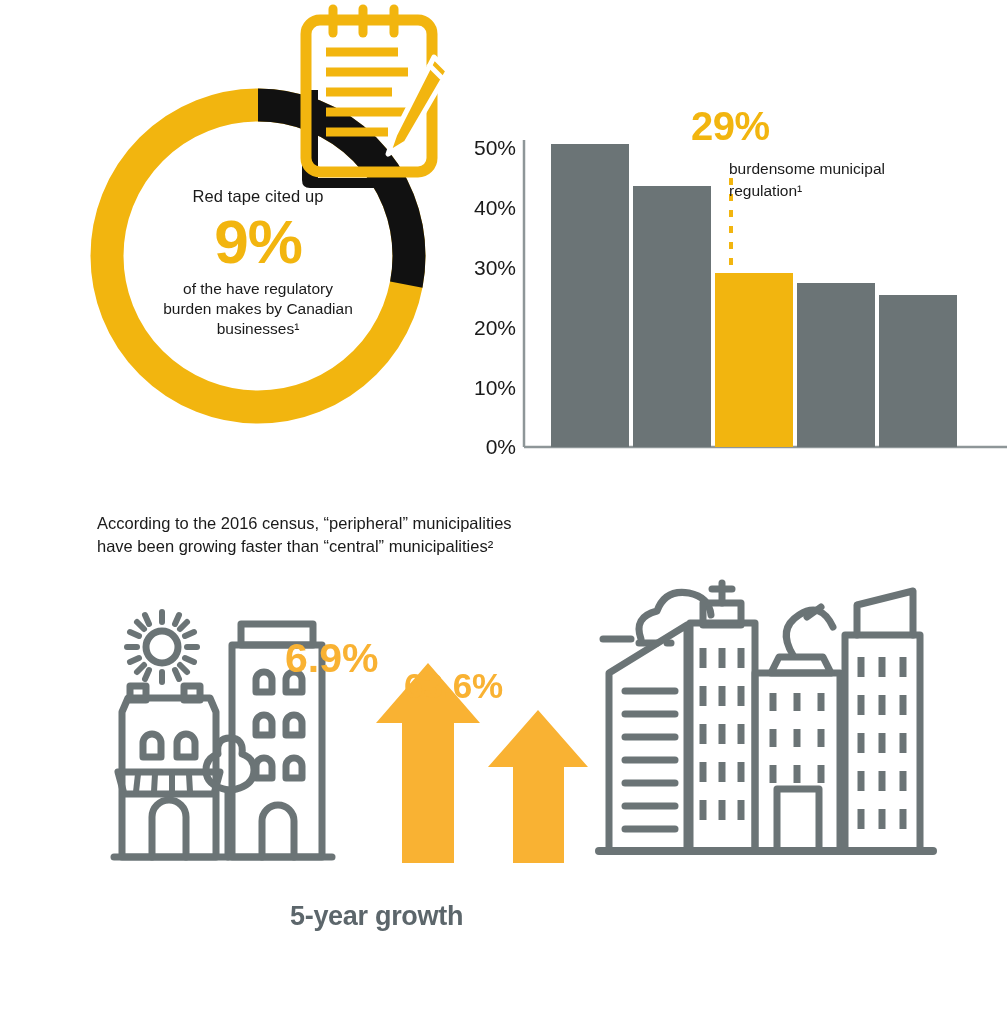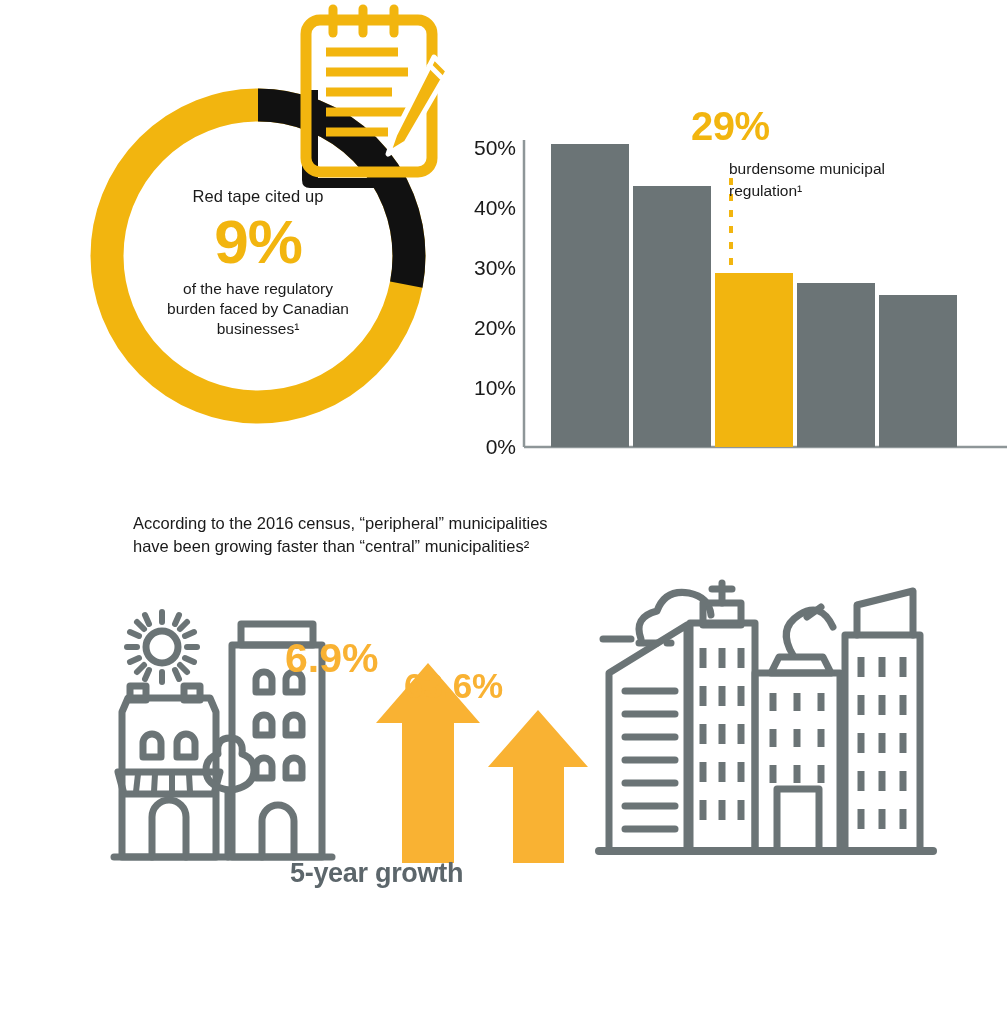--- a/index.html
+++ b/index.html
@@ -110,21 +110,20 @@
 
   
   #census-note {
     position: absolute;
     left: 97px;
     top: 512px;
     width: 520px;
     font-size: 16.5px;
     color: #1a1a1a;
     line-height: 1.38;
-    margin-left: 36px;
   }
 
   
   #growth-section {
     position: absolute;
     left: 95px;
     top: 570px;
     width: 860px;
     height: 340px;
   }
@@ -137,21 +136,21 @@
     font-weight: bold;
     color: #F9B233;
     line-height: 1;
   }
   #pct-69 { left: 285px; top: 638px; font-size: 41px; }
   #pct-58 { left: 404px; top: 668px; font-size: 35px; }
 
   #growth-caption {
     position: absolute;
     left: 290px;
-    top: 858px;
+    top: 901px;
     font-size: 27px;
     font-weight: bold;
     color: #5C666B;
     letter-spacing: -.3px;
   }
 </style>
 </head>
 <body>
 
 <div class="stage">
@@ -162,21 +161,21 @@
       <circle cx="170" cy="170" r="151" fill="none" stroke="#F2B50F" stroke-width="33"></circle>
 
       <circle cx="170" cy="170" r="151" fill="none" stroke="#111111" stroke-width="33" stroke-dasharray="265.8 683.1" transform="rotate(-90 170 170)"></circle>
     </svg>
 
     <div id="donut-center-text">
       <div class="donut-lead">Red tape cited up</div>
       <div class="donut-big">9%</div>
       <div class="donut-sub">
         <div>of the have regulatory</div>
-        <div>burden faced by Canadian</div>
+        <div>burden makes by Canadian</div>
         <div>businesses¹</div>
       </div>
     </div>
   </div>
 
   <svg id="clipboard-icon" viewBox="0 0 165 192">
 
     <path d="M14 88 L14 178 Q14 186 22 186 L112 186 L112 176 L30 176 L30 88 Z" fill="#111111"></path>
 
     <rect x="18" y="18" width="126" height="152" rx="14" ry="14" fill="none" stroke="#F2B50F" stroke-width="11"></rect>

